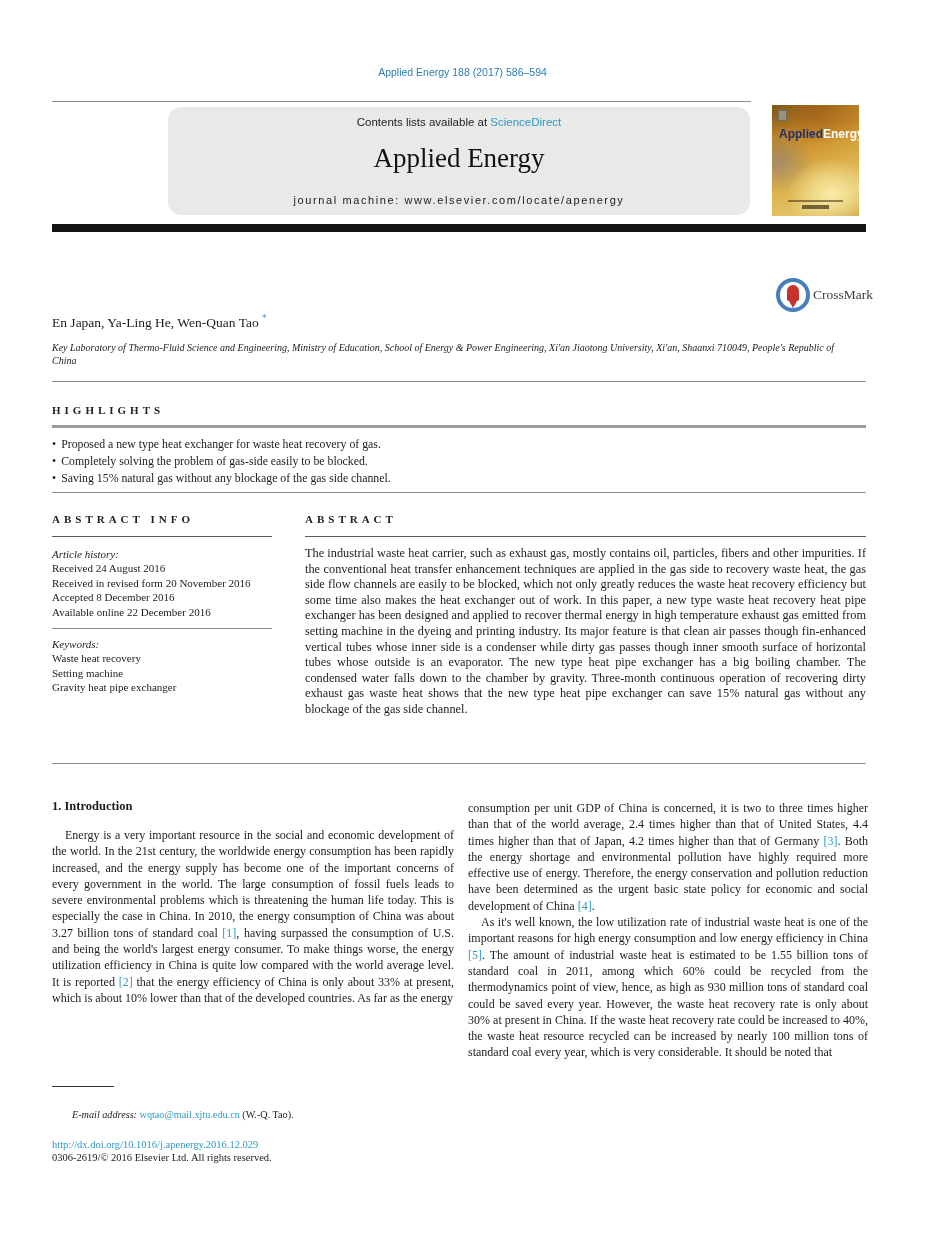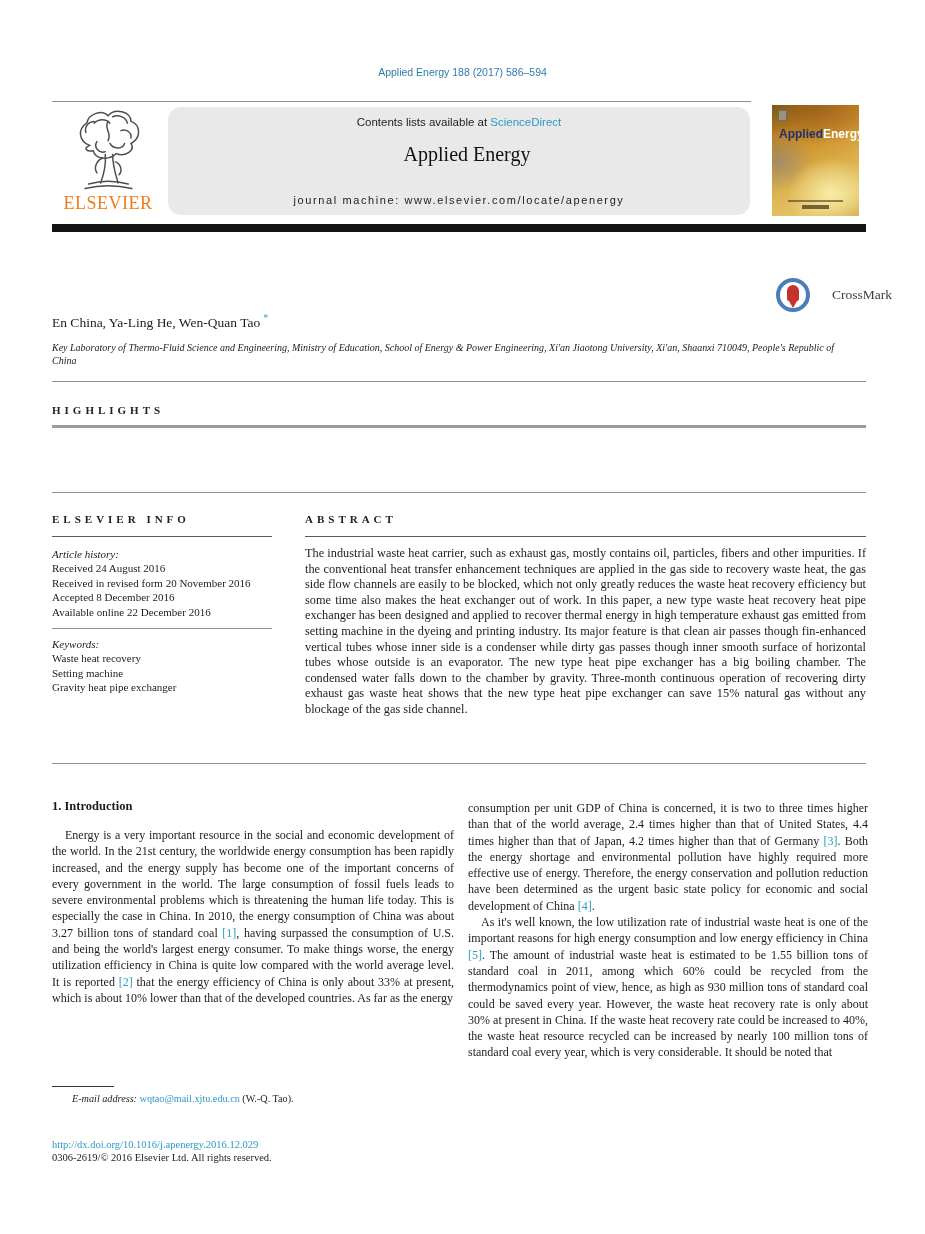--- a/index.html
+++ b/index.html
@@ -12,21 +12,21 @@
   .it{font-style:italic;}
   .sup{vertical-align:super;font-size:70%;}
   .rule{background:#8f8f8f;height:1px;}
   .rule-dark{background:#5a5a5a;height:1px;}
   .just{text-align:justify;}
 
   
   .citation{top:66px;left:0;width:100%;text-align:center;font-size:10.5px;}
   .band{left:168px;top:107px;width:582px;height:108px;background:#e9e9e9;border-radius:13px;}
   .contents-line{top:9px;left:0;width:100%;text-align:center;font-size:11.5px;color:#222;}
-  .journal-title{top:36px;left:8px;width:100%;text-align:center;font-size:20px;color:#111;}
+  .journal-title{top:36px;left:0;width:100%;text-align:center;font-size:27px;color:#111;}
   .homepage-line{bottom:9px;left:0;width:100%;text-align:center;font-size:11px;letter-spacing:1.6px;color:#222;}
   .blackbar{left:52px;top:224px;width:814px;height:8px;background:#141414;}
 
   
   .elsevier{left:52px;top:103px;width:112px;height:115px;text-align:center;}
   .elsevier svg{display:block;margin:0 auto;}
   .elsevier-word{font-size:18px;color:#ef7d1a;letter-spacing:0.5px;margin-top:-2px;}
 
   
   .cover{left:772px;top:105px;width:87px;height:111px;overflow:hidden;
@@ -37,21 +37,21 @@
       linear-gradient(158deg,#6d5619 0%,#bc8226 22%,#d29a34 42%,#ddb34f 62%,#e2c468 82%,#cfa747 100%);}
   .cover-logo{position:absolute;left:6px;top:5px;width:9px;height:11px;background:#99927f;
       box-shadow:inset 0 0 0 1px #6e6a5c;}
   .cover-title{position:absolute;left:7px;top:22px;font-size:12px;font-weight:bold;}
   .cover-title .p1{color:#22306b;}
   .cover-title .p2{color:#ffffff;}
   .cover-b1{position:absolute;left:18%;bottom:14px;width:64%;height:2px;background:rgba(70,45,10,0.55);}
   .cover-b2{position:absolute;left:34%;bottom:7px;width:32%;height:4px;background:rgba(50,35,10,0.65);}
 
   
-  .crossmark{left:776px;top:276px;width:110px;height:38px;display:flex;align-items:center;gap:22px;cursor:pointer;}
+  .crossmark{left:776px;top:276px;width:110px;height:38px;display:flex;align-items:center;gap:3px;cursor:pointer;}
   .cm-icon{position:relative;width:26px;height:26px;border:4px solid #4a7ebb;border-radius:50%;background:#fff;flex:0 0 auto;}
   .cm-book{position:absolute;left:7px;top:3px;width:12px;height:16px;background:#c5332c;border-radius:6px 6px 2px 2px;}
   .cm-tri{position:absolute;left:9px;top:19px;width:0;height:0;border-left:4px solid transparent;
       border-right:4px solid transparent;border-top:7px solid #c5332c;}
   .cm-label{font-size:13.5px;color:#3d3d3d;}
 
   
   .title{left:52px;top:270px;width:715px;font-size:21px;color:#181818;}
   .authors{left:52px;top:313px;font-size:13.5px;}
   .affiliation{left:52px;top:341px;width:800px;font-size:10px;font-style:italic;line-height:13px;}
@@ -81,47 +81,34 @@
   .sec-head{left:52px;top:799px;font-size:12.5px;font-weight:bold;}
   .col{font-size:12px;line-height:16.3px;}
   .col1{left:52px;top:827px;width:402px;}
   .col2{left:468px;top:800px;width:400px;}
   .indent{text-indent:13px;}
   .col p{margin:0;}
 
   
   .fn-rule{left:52px;top:1086px;width:62px;background:#333;height:1px;}
   .fn{left:52px;top:1092px;width:402px;font-size:10.2px;line-height:13.8px;}
-  .fn .l2{padding-left:20px;}
+  .fn .l2{padding-left:20px;margin-top:16px;}
   .fn .star{padding-left:6px;}
   .doi{left:52px;top:1139px;font-size:10.5px;}
   .issn{left:52px;top:1152px;font-size:10.5px;color:#222;}
 </style>
 </head>
 <body>
 
 <div class="page">
 
   <div class="abs citation sans cite">Applied Energy 188 (2017) 586–594</div>
 
   <div class="abs rule" style="left:52px;top:101px;width:699px;"></div>
 
-  <div class="abs elsevier">
-    <span>
-      <svg width="92" height="92" viewBox="0 0 100 100" fill="none" stroke="#4d4d4d" stroke-width="1.6" stroke-linecap="round">
-        <path d="M30,46 C19,42 16,29 27,22 C29,11 44,7 50,14 C57,5 75,9 75,20 C86,24 86,38 75,44 C80,52 68,59 59,55 C51,63 36,61 34,52 C26,53 23,49 30,46 Z"></path>
-        <path d="M35,22 C40,17 48,17 52,22 M55,15 C62,12 70,16 71,22 M26,32 C24,26 29,20 35,20 M64,30 C70,28 76,32 75,38 M38,42 C34,48 40,55 47,53 M52,44 C56,51 66,50 68,44"></path>
-        <path d="M47,56 C48,66 46,76 42,87 M55,56 C55,68 58,77 61,87"></path>
-        <path d="M50,20 C45,28 55,33 50,41"></path>
-        <path d="M44,60 C38,62 34,70 38,76 M58,64 C64,66 66,74 62,78"></path>
-        <path d="M29,88 Q50,82 72,88 M25,93 Q50,87 76,93"></path>
-      </svg>
-    </span>
-    <div class="elsevier-word">ELSEVIER</div>
-  </div>
 
   <div class="abs band">
     <div class="abs contents-line sans">
       <span>Contents lists available at </span><a class="lnk">ScienceDirect</a>
     </div>
     <div class="abs journal-title">Applied Energy</div>
     <div class="abs homepage-line sans">journal machine: www.elsevier.com/locate/apenergy</div>
   </div>
 
   <div class="abs cover">
@@ -137,30 +124,37 @@
 
   <div class="abs crossmark">
     <span class="cm-icon">
       <span class="cm-book"></span>
         <span class="cm-tri"></span>
     </span>
     <span class="cm-label">CrossMark</span>
   </div>
 
   <div class="abs authors">
-    <span>En China, Ya-Ling He, Wen-Quan Tao </span><span class="sup lnk">*</span>
+    <span>En Japan, Ya-Ling He, Wen-Quan Tao </span><span class="sup lnk">*</span>
   </div>
   <div class="abs affiliation">Key Laboratory of Thermo-Fluid Science and Engineering, Ministry of Education, School of Energy &amp; Power Engineering, Xi'an Jiaotong University, Xi'an, Shaanxi 710049, People's Republic of China</div>
 
   <div class="abs rule r1"></div>
   <div class="abs hl-head">HIGHLIGHTS</div>
   <div class="abs hl-bar"></div>
+  <div class="abs hl-list">
+    <ul>
+      <li>Proposed a new type heat exchanger for waste heat recovery of gas.</li>
+      <li>Completely solving the problem of gas-side easily to be blocked.</li>
+      <li>Saving 15% natural gas without any blockage of the gas side channel.</li>
+    </ul>
+  </div>
   <div class="abs rule r2"></div>
 
-  <div class="abs ai-head">ELSEVIER INFO</div>
+  <div class="abs ai-head">ABSTRACT INFO</div>
   <div class="abs rule-dark ai-rule"></div>
   <div class="abs ai-body">
     <div class="it">Article history:</div>
     <div>Received 24 August 2016</div>
     <div>Received in revised form 20 November 2016</div>
     <div>Accepted 8 December 2016</div>
     <div>Available online 22 December 2016</div>
     <div class="ai-sep"></div>
     <div class="it">Keywords:</div>
     <div>Waste heat recovery</div>

